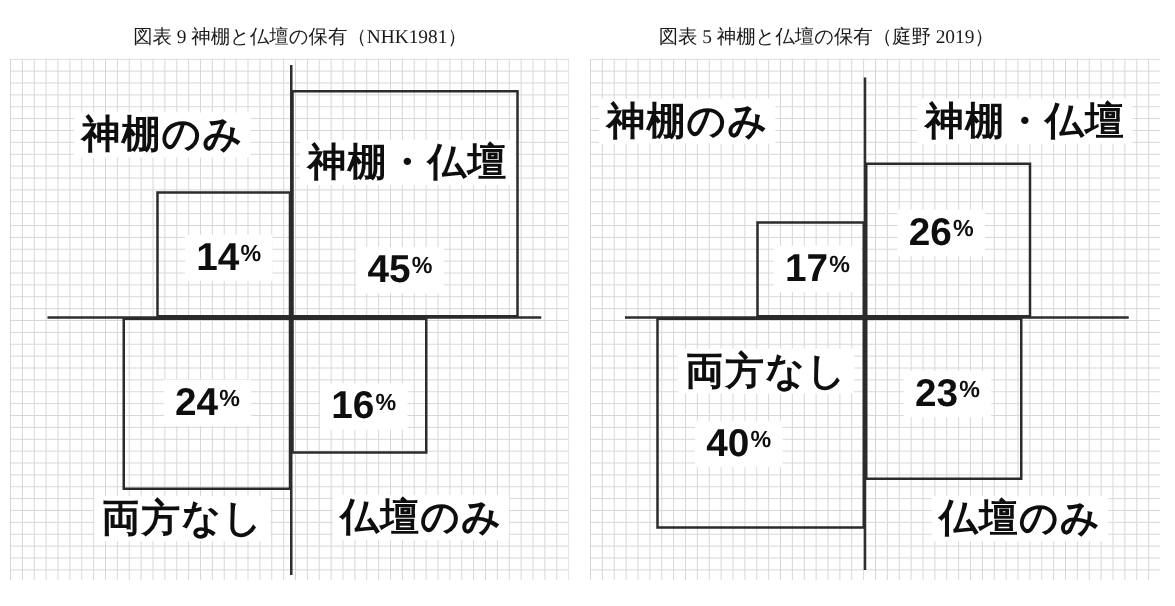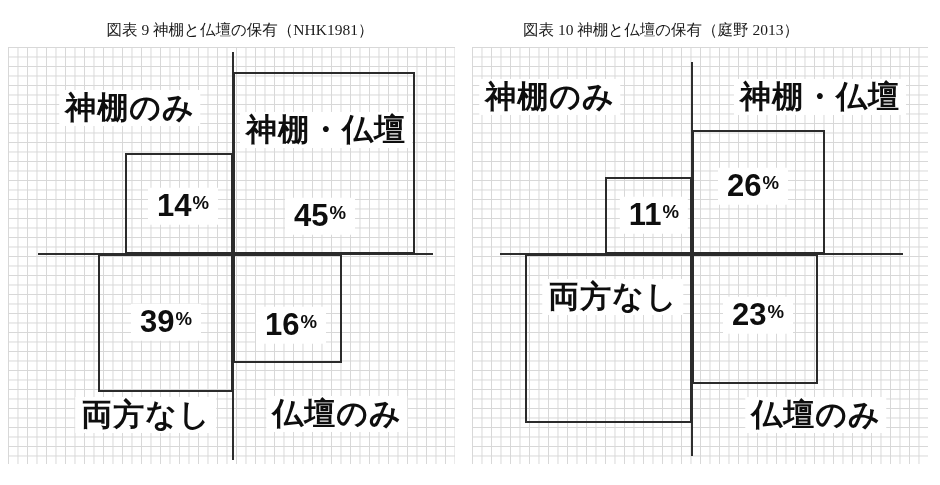--- a/index.html
+++ b/index.html
@@ -82,39 +82,40 @@
     <div class="qbox" style="left:90px; top:207px; width:135px; height:138px;"></div>
     <div class="qbox" style="left:225px; top:207px; width:109px; height:109px;"></div>
 
     <div class="qlabel" style="left:122px; top:61px;">神棚のみ</div>
     <div class="qlabel" style="left:318px; top:83px;">神棚・仏壇</div>
     <div class="qlabel" style="left:138px; top:368px;">両方なし</div>
     <div class="qlabel" style="left:329px; top:367px;">仏壇のみ</div>
 
     <div class="pct" style="left:312px; top:138px;margin-top:31px;"><span>45</span><span class="unit">%</span></div>
     <div class="pct" style="left:175px; top:159px;"><span>14</span><span class="unit">%</span></div>
-    <div class="pct" style="left:158px; top:275px;"><span>39</span><span class="unit">%</span></div>
+    <div class="pct" style="left:158px; top:275px;"><span>24</span><span class="unit">%</span></div>
     <div class="pct" style="left:283px; top:250px;margin-top:28px;"><span>16</span><span class="unit">%</span></div>
   </div>
 
-  <div class="chart-title" style="left:661px; top:30px;">図表 10 神棚と仏壇の保有（庭野 2013）</div>
+  <div class="chart-title" style="left:661px; top:30px;">図表 5 神棚と仏壇の保有（庭野 2019）</div>
 
   <div class="grid-paper" style="left:472px; top:47px; width:456px; height:417px;">
 
     <div class="axis axis-v" style="left:219px; top:15px; height:394px;"></div>
     <div class="axis axis-h" style="left:28px; top:206px; width:403px;"></div>
 
     <div class="qbox" style="left:220px; top:83px; width:133px; height:124px;"></div>
     <div class="qbox" style="left:133px; top:130px; width:87px; height:77px;"></div>
     <div class="qbox" style="left:53px; top:207px; width:167px; height:169px;"></div>
     <div class="qbox" style="left:220px; top:207px; width:126px; height:130px;"></div>
 
     <div class="qlabel" style="left:78px; top:50px;">神棚のみ</div>
     <div class="qlabel" style="left:348px; top:50px;">神棚・仏壇</div>
     <div class="qlabel" style="left:141px; top:250px;">両方なし</div>
     <div class="qlabel" style="left:344px; top:368px;">仏壇のみ</div>
 
     <div class="pct" style="left:281px; top:139px;text-align:center;"><span>26</span><span class="unit">%</span></div>
-    <div class="pct" style="left:182px; top:168px;"><span>11</span><span class="unit">%</span></div>
+    <div class="pct" style="left:182px; top:168px;"><span>17</span><span class="unit">%</span></div>
+    <div class="pct" style="left:119px; top:308px;"><span>40</span><span class="unit">%</span></div>
     <div class="pct" style="left:286px; top:268px;"><span>23</span><span class="unit">%</span></div>
   </div>
 
 </div>
 
 </body></html>

